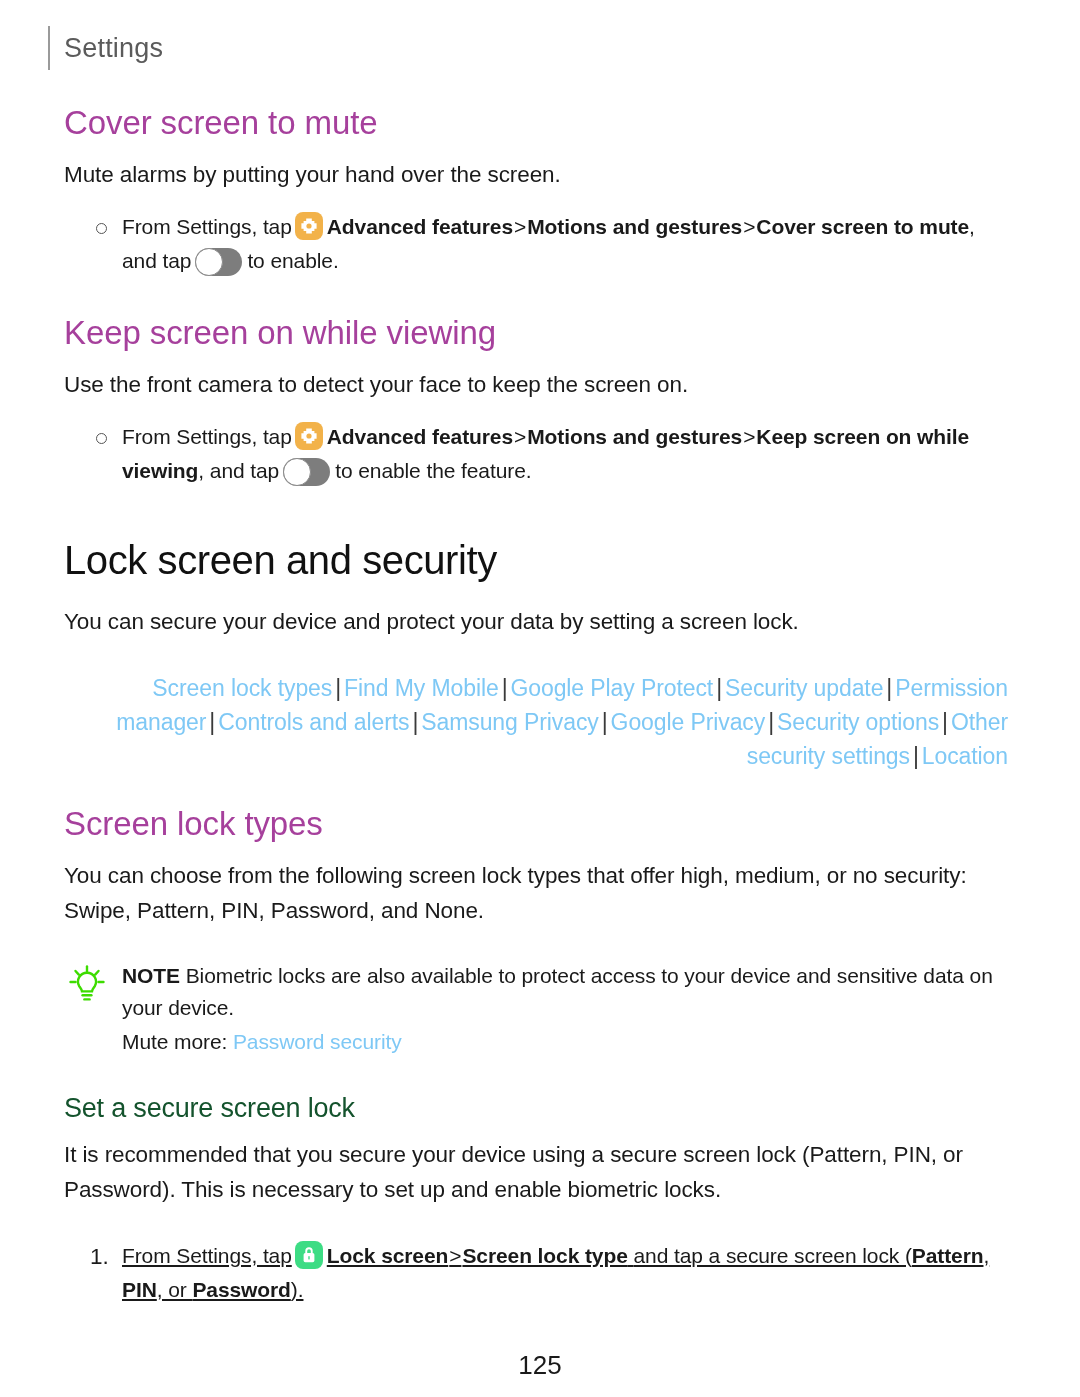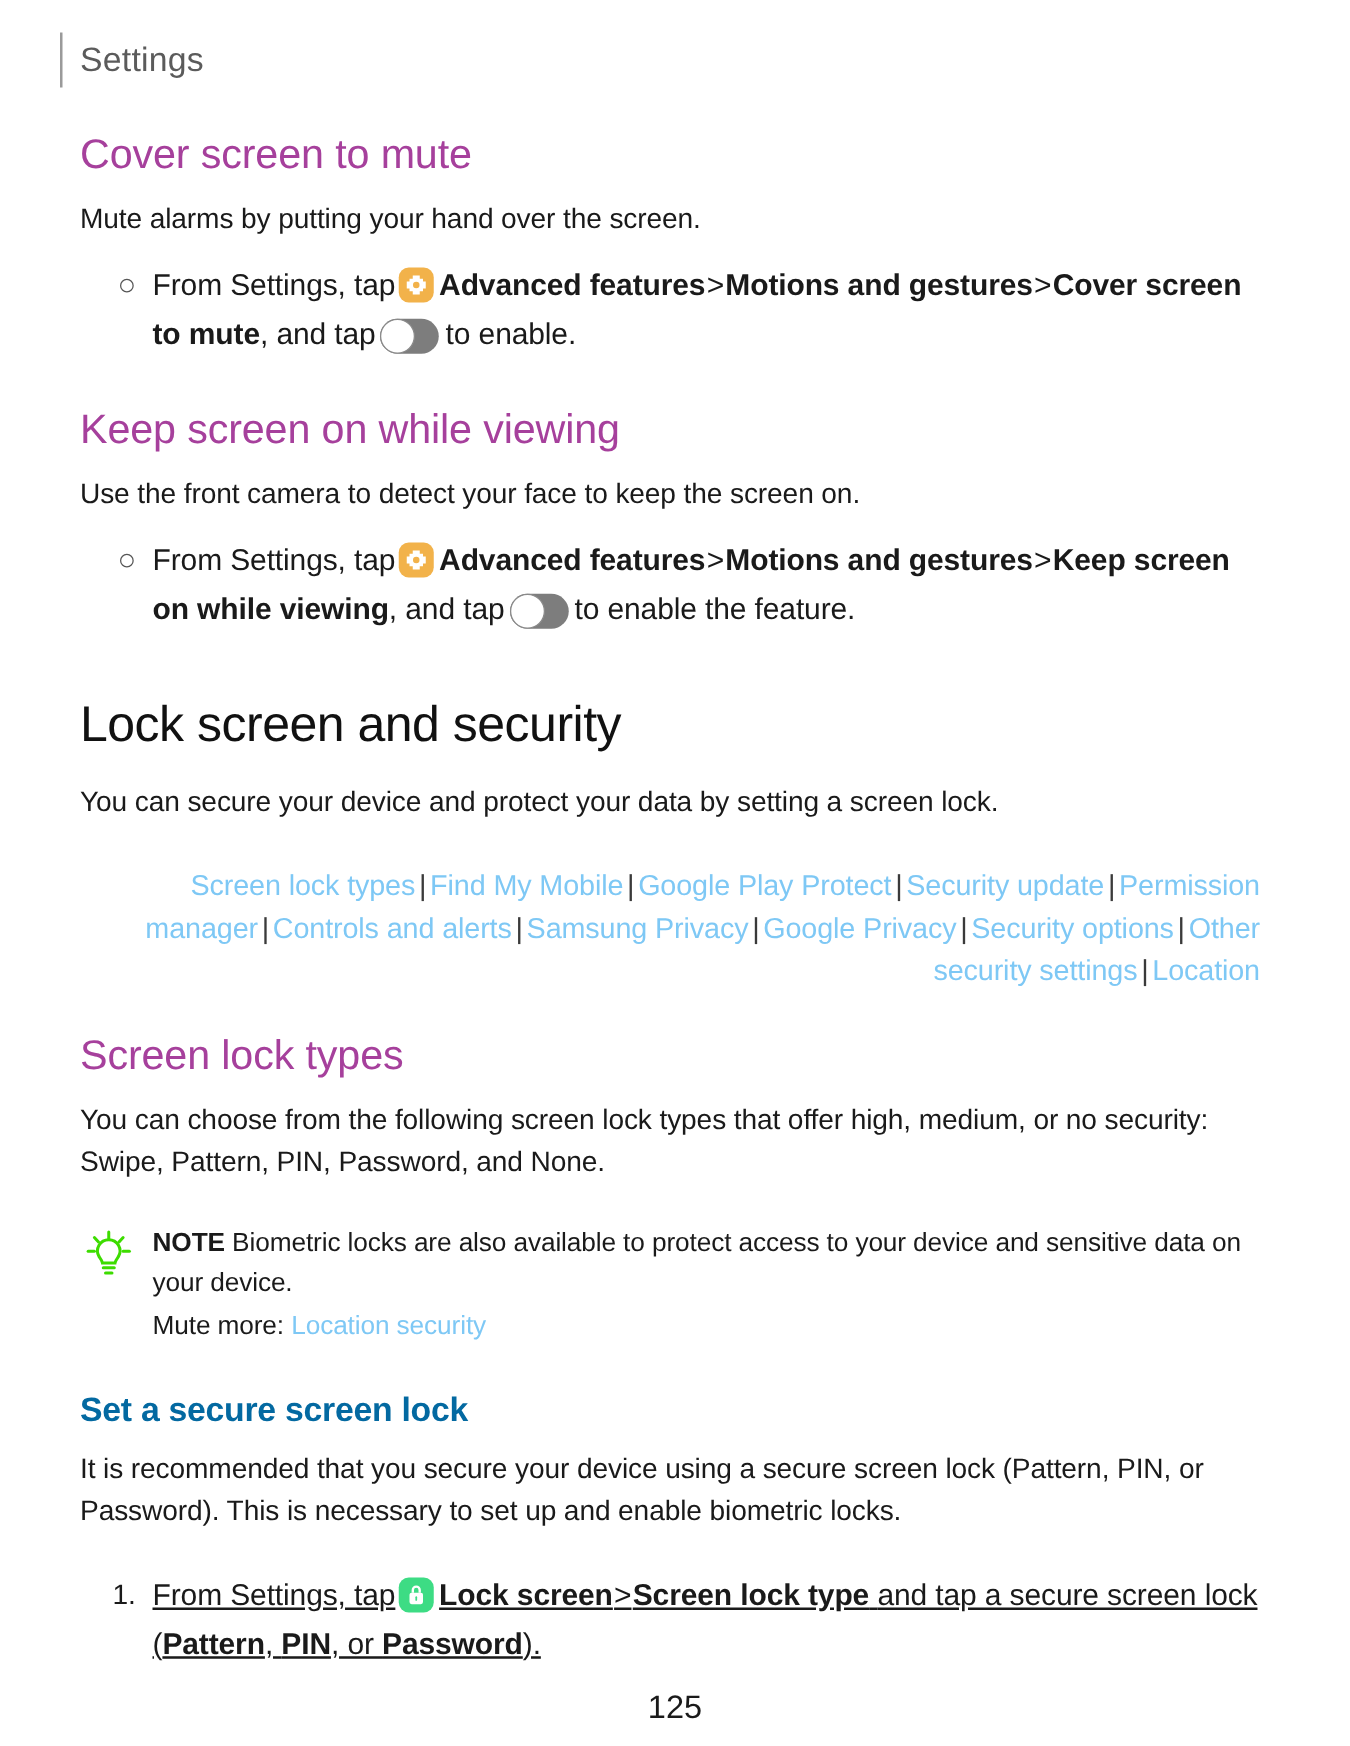--- a/index.html
+++ b/index.html
@@ -65,22 +65,22 @@
     font-size: 33px;
     font-weight: 400;
     color: #a6409c;
     margin: 0 0 16px 0;
     letter-spacing: -0.1px;
     line-height: 1.15;
   }
 
   h3.doc-h3 {
     font-size: 27px;
-    font-weight: 700;
-    color: #0369a1;
+    font-weight: 400;
+    color: #14532d;
     margin: 0 0 14px 0;
     letter-spacing: -0.2px;
   }
 
   p.body-text {
     font-size: 22.5px;
     line-height: 1.52;
     margin: 0 0 18px 0;
     color: #1a1a1a;
     letter-spacing: -0.1px;
@@ -91,21 +91,21 @@
   .spacer-lg { height: 40px; }
 
   
   ul.steps, ol.steps {
     margin: 0 0 10px 0;
     padding: 0 0 0 58px;
     list-style: none;
   }
   ul.steps > li, ol.steps > li {
     position: relative;
-    font-size: 24px;
+    font-size: 21px;
     line-height: 1.62;
     margin-bottom: 8px;
     letter-spacing: -0.1px;
   }
   ul.steps > li::before {
     content: "";
     position: absolute;
     left: -26px;
     top: 13px;
     width: 9px;
@@ -287,21 +287,21 @@
             <path d="M13.2 23.2a9 9 0 1 1 15.6 0c-1.6 2.2-2.6 3.4-2.8 5.2h-10c-.2-1.8-1.2-3-2.8-5.2z"></path>
             <line x1="16.6" y1="32.2" x2="25.4" y2="32.2"></line>
             <line x1="18.4" y1="36.4" x2="23.6" y2="36.4"></line>
           </g>
         </svg>
       </span>
       <div class="note-line"><b>NOTE</b>
         <span>Biometric locks are also available to protect access to your device and sensitive data on your device.</span>
       </div>
       <div class="note-line"><span>Mute more:</span>
-        <a class="xlink">Location security</a>
+        <a class="xlink">Password security</a>
       </div>
     </div>
 
     <div class="spacer-md"></div>
 
     <h3 class="doc-h3">Set a secure screen lock</h3>
 
     <p class="body-text">It is recommended that you secure your device using a secure screen lock (Pattern, PIN, or Password). This is necessary to set up and enable biometric locks.</p>
 
     <div class="spacer-sm"></div>

